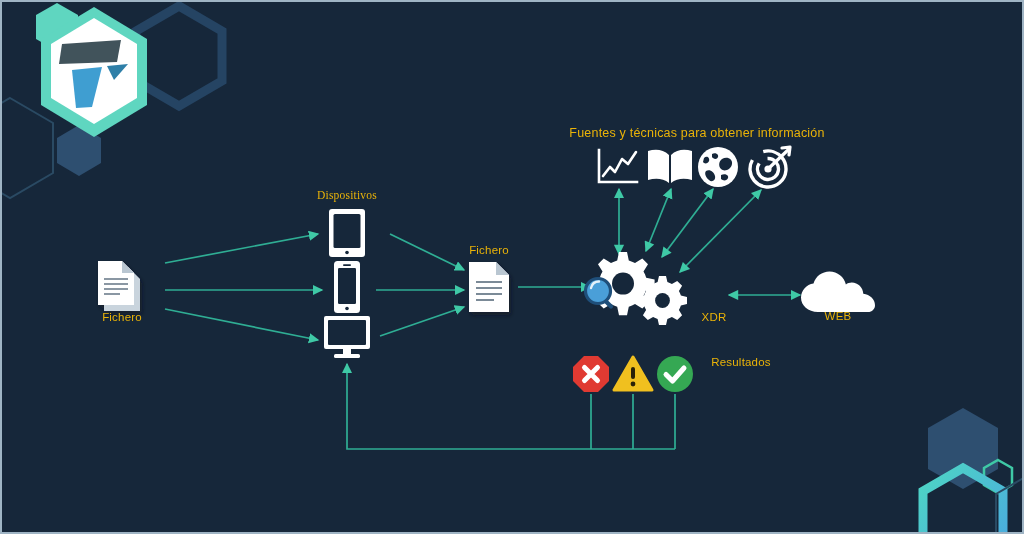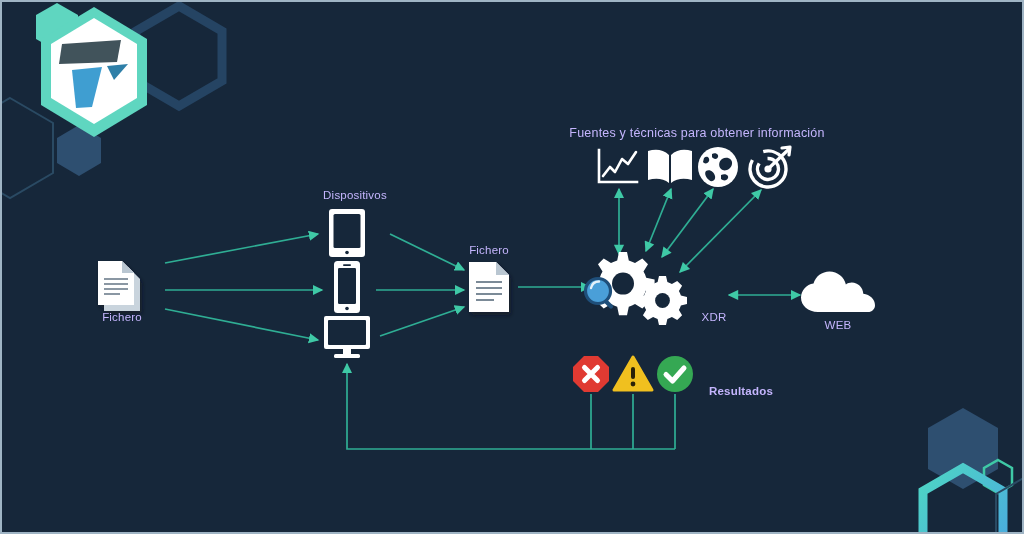--- a/index.html
+++ b/index.html
@@ -22,21 +22,21 @@
   }
   .layer {
     position: absolute;
     left: 0;
     top: 0;
     width: 1024px;
     height: 534px;
   }
   .label {
     position: absolute;
-    color: #c4b5fd;
+    color: #eab308;
     font-size: 11.5px;
     letter-spacing: 0.2px;
     white-space: nowrap;
     text-align: center;
     transform: translateX(-50%);
     pointer-events: none;
   }
   .label.big {
     font-size: 12.5px;
   }
@@ -130,21 +130,21 @@
     </g>
     <g stroke="#6c7d8c" stroke-width="1.6">
       <line x1="14" y1="24" x2="38" y2="24"></line>
       <line x1="14" y1="29" x2="38" y2="29"></line>
       <line x1="14" y1="34" x2="38" y2="34"></line>
       <line x1="14" y1="39" x2="30" y2="39"></line>
     </g>
   </svg>
   <div class="label" style="left:120px; top:309px;">Fichero</div>
 
-  <div class="label" style="left:353px; top:187px;">Dispositivos</div>
+  <div class="label" style="left:345px; top:187px;font-family:Liberation Serif, serif;">Dispositivos</div>
 
   <svg class="node" style="left:345px; top:231px;" width="42" height="54" viewBox="0 0 42 54">
     <rect x="3" y="3" width="36" height="48" rx="3" fill="#ffffff"></rect>
     <rect x="7.5" y="8" width="27" height="34" rx="1.5" fill="#16273a"></rect>
     <circle cx="21" cy="46.5" r="1.8" fill="#16273a"></circle>
   </svg>
 
   <svg class="node" style="left:345px; top:285px;" width="32" height="56" viewBox="0 0 32 56">
     <rect x="3" y="2" width="26" height="52" rx="3.5" fill="#ffffff"></rect>
     <rect x="7" y="9" width="18" height="36" rx="1.2" fill="#16273a"></rect>
@@ -237,33 +237,33 @@
     </g>
   </svg>
   <div class="label" style="left:712px; top:287px;margin-top:22px;">XDR</div>
 
   <svg class="node" style="left:836px; top:292px;" width="80" height="48" viewBox="0 0 80 48">
     <path d="M20,42 C10,42 3,35.5 3,27.5 C3,20.5 8.5,14.5 15.5,13.6
              C17.5,6.4 24,1.5 31.5,1.5 C39.5,1.5 46.2,7 47.9,14.5
              C49.5,13.3 51.6,12.6 53.8,12.6 C60,12.6 65,17.6 65.3,23.8
              C72,24.6 77,29.5 77,35.2 C77,39 74,42 70,42 Z" fill="#ffffff"></path>
   </svg>
-  <div class="label" style="left:836px; top:317px;">WEB</div>
+  <div class="label" style="left:836px; top:308px;">WEB</div>
 
   <svg class="node" style="left:589px; top:372px;" width="40" height="40" viewBox="0 0 40 40">
     <polygon points="13,2 27,2 38,13 38,27 27,38 13,38 2,27 2,13" fill="#e03a32"></polygon>
     <path d="M13.5,13.5 L26.5,26.5 M26.5,13.5 L13.5,26.5" stroke="#ffffff" stroke-width="5" stroke-linecap="round"></path>
   </svg>
 
   <svg class="node" style="left:631px; top:372px;" width="42" height="38" viewBox="0 0 42 38">
     <path d="M21,2 L40,35 L2,35 Z" fill="#f0c01f" stroke="#f0c01f" stroke-width="3" stroke-linejoin="round"></path>
     <rect x="19" y="12" width="4" height="12" rx="2" fill="#2a2208"></rect>
     <circle cx="21" cy="29" r="2.4" fill="#2a2208"></circle>
   </svg>
 
   <svg class="node" style="left:673px; top:372px;" width="40" height="40" viewBox="0 0 40 40">
     <circle cx="20" cy="20" r="18" fill="#35a853"></circle>
     <path d="M11,20.5 L17.5,27 L29,14" fill="none" stroke="#ffffff" stroke-width="5" stroke-linecap="round" stroke-linejoin="round"></path>
   </svg>
 
-  <div class="label" style="left:739px; top:383px;font-weight:bold;">Resultados</div>
+  <div class="label" style="left:739px; top:354px;">Resultados</div>
 
 </div>
 
 </body></html>

